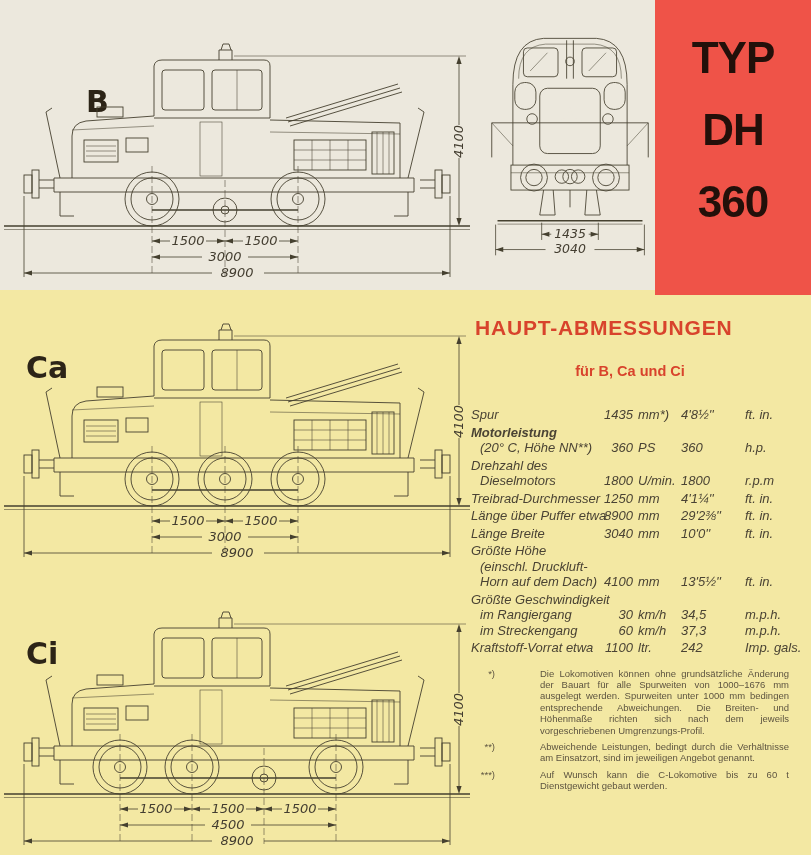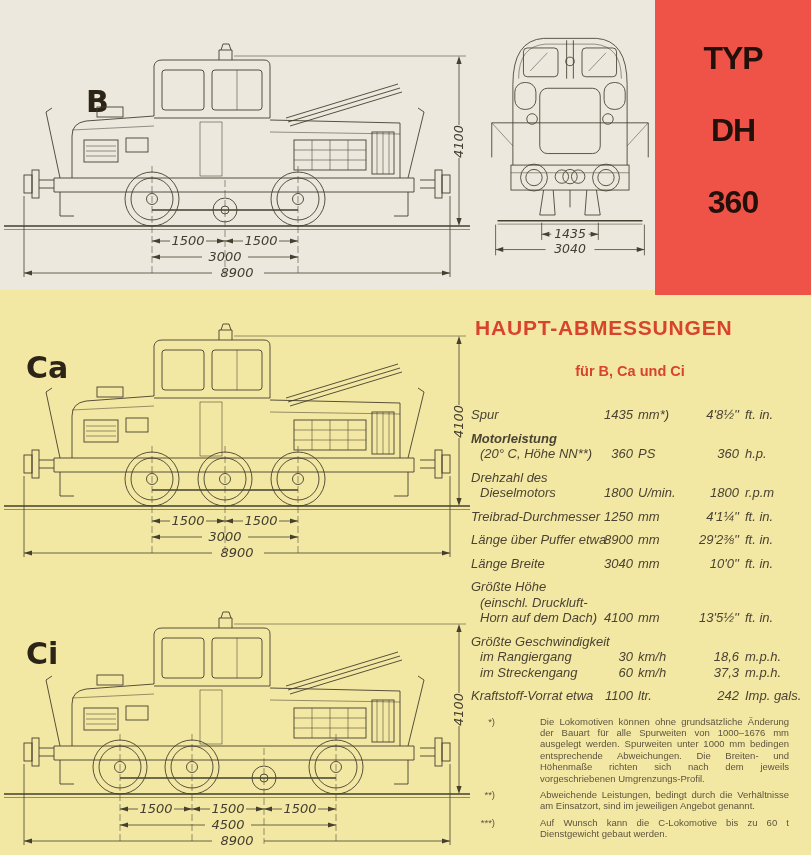--- a/index.html
+++ b/index.html
@@ -1,45 +1,45 @@
 <!DOCTYPE html>
 <html><head>
 <meta charset="utf-8">
 <style>
   html,body{margin:0;padding:0;}
   body{width:811px;height:855px;position:relative;font-family:"Liberation Sans",sans-serif;
        background:#f3e8a3;overflow:hidden;}
   .top-section{position:absolute;left:0;top:0;width:811px;height:290px;background:#ece8dd;}
   .type-plate{position:absolute;left:655px;top:0;width:156px;height:295px;background:#ef5348;
       text-align:center;padding-top:22px;box-sizing:border-box;}
-  .type-plate div{font-size:32px;font-weight:bold;line-height:72px;color:#23100a;letter-spacing:-1px;}
+  .type-plate div{font-size:44px;font-weight:bold;line-height:72px;color:#23100a;letter-spacing:-1px;}
   .drawing{position:absolute;}
   svg{overflow:visible;}
   svg line,svg path,svg rect,svg circle,svg polyline{stroke:#45402f;stroke-width:0.9;fill:none;}
   svg .thin{stroke-width:0.55;}
   svg .rail{stroke-width:1.7;}
   svg .cl{stroke-dasharray:7 3;stroke-width:0.55;}
   svg .dim{stroke-width:0.8;}
   svg .arr{fill:#45402f;stroke:none;}
   svg text{font-family:"DejaVu Sans",sans-serif;font-style:italic;font-size:13px;fill:#433d30;
       stroke:none;text-anchor:middle;}
   svg text.cls{font-style:normal;font-weight:bold;font-size:30px;fill:#2c2417;text-anchor:start;}
   .specs{position:absolute;left:471px;top:306px;width:318px;}
   .specs-title{font-size:21px;font-weight:bold;color:#d8432c;letter-spacing:0.8px;margin:10px 0 0 4px;}
   .specs-subtitle{margin-top:22px;text-align:center;font-size:14.5px;line-height:19px;
       font-weight:bold;color:#d8432c;}
   .spec-table{margin-top:26px;font-size:13px;line-height:15.5px;color:#4a4334;font-style:italic;}
   .srow{display:grid;grid-template-columns:120px 42px 48px 58px 50px;white-space:nowrap;}
-  .srow.gap{margin-top:8px;}
+  .srow.gap{margin-top:2px;}
   .srow .lab{overflow:visible;}
   .srow .lab.ind{padding-left:9px;}
   .srow .lab.b{font-weight:bold;}
   .srow .mn{text-align:right;}
   .srow .mu{padding-left:5px;}
-  .srow .in{text-align:right;}
+  .srow .in{}
   .srow .iu{padding-left:6px;}
   .footnotes{margin-top:12px;font-size:9.5px;line-height:11.4px;color:#5d5440;}
   .fnote{display:grid;grid-template-columns:24px 1fr;column-gap:4px;margin-bottom:5px;}
   .fnote .mk{text-align:right;}
   .fnote .tx{text-align:justify;margin-left:41px;}
 </style>
 </head>
 <body>
 
 <div class="top-section"></div>
@@ -519,21 +519,21 @@
       <span class="lab">Größte Geschwindigkeit</span>
       <span class="mn"></span>
         <span class="mu"></span>
         <span class="in"></span>
         <span class="iu"></span>
     </div>
     <div class="srow">
       <span class="lab ind">im Rangiergang</span>
       <span class="mn">30</span>
       <span class="mu">km/h</span>
-      <span class="in">18,6</span>
+      <span class="in">34,5</span>
       <span class="iu">m.p.h.</span>
     </div>
     <div class="srow">
       <span class="lab ind">im Streckengang</span>
       <span class="mn">60</span>
       <span class="mu">km/h</span>
       <span class="in">37,3</span>
       <span class="iu">m.p.h.</span>
     </div>
     <div class="srow gap">

